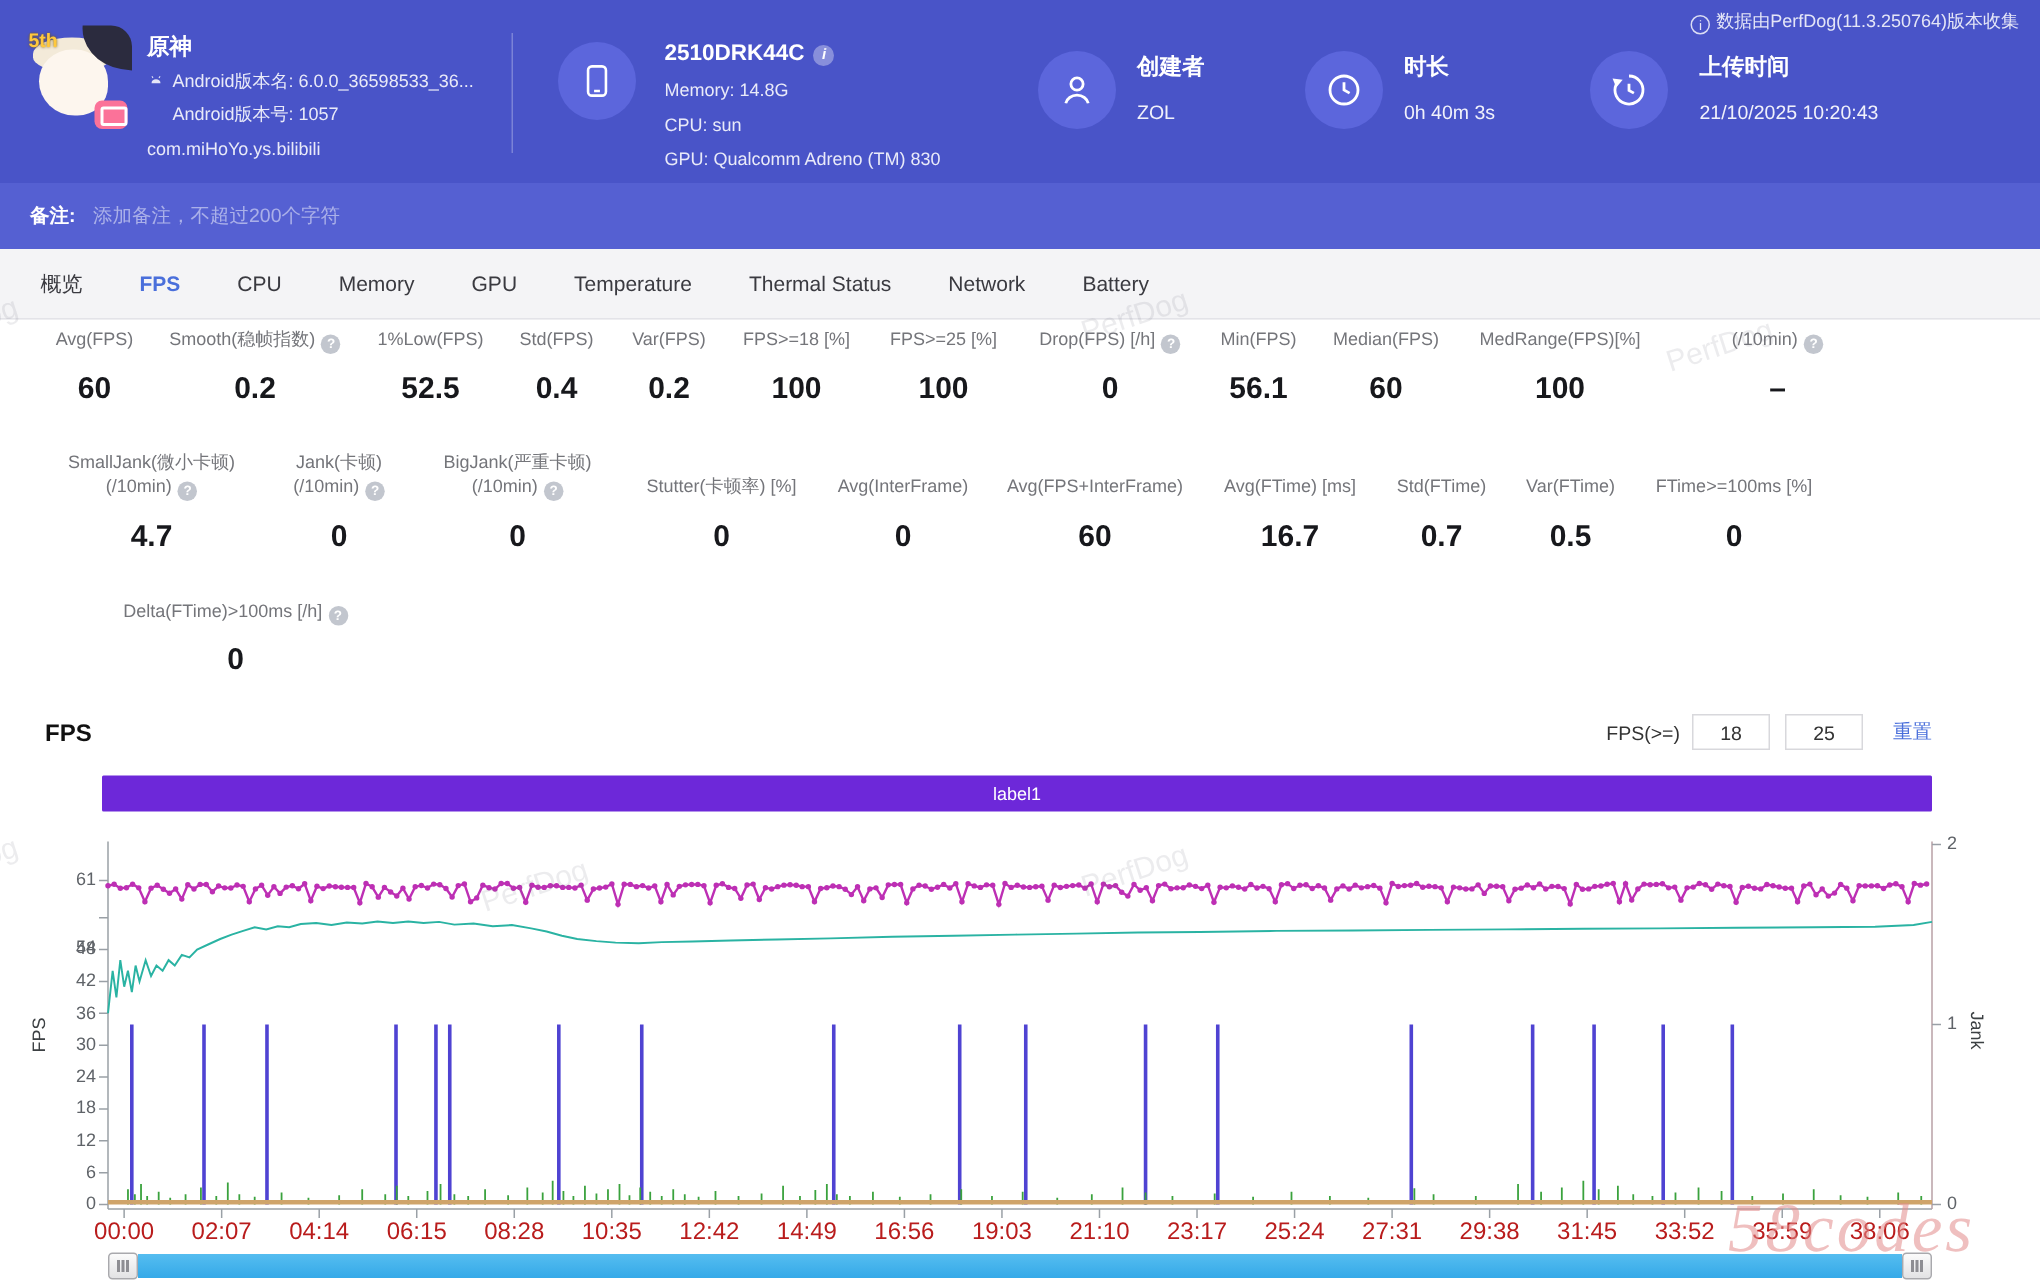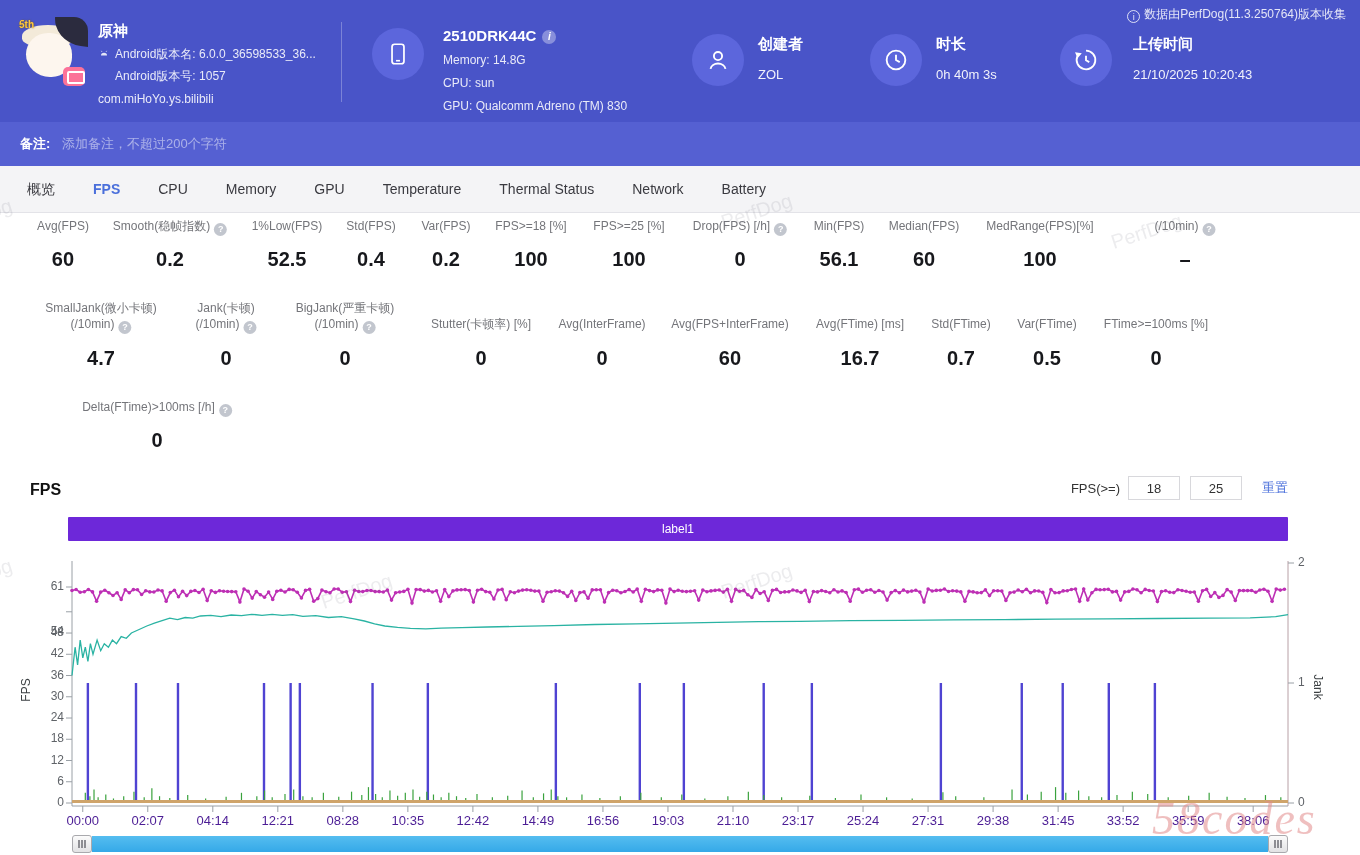--- a/index.html
+++ b/index.html
@@ -8,21 +8,21 @@
 
   
   .header{position:absolute;left:0;top:0;width:1360px;height:122px;background:#4954c8;color:#fff;}
   .collect-note{position:absolute;right:14px;top:6px;font-size:12px;color:rgba(255,255,255,.85);}
   .collect-note .i-ico{display:inline-block;width:13px;height:13px;border:1px solid rgba(255,255,255,.8);border-radius:50%;font-size:9px;line-height:12px;text-align:center;margin-right:4px;vertical-align:-2px;}
   .app-icon{position:absolute;left:16px;top:17px;width:72px;height:72px;border-radius:14px;overflow:hidden;
     background:linear-gradient(135deg,#aedaف5 0%,#bfe3f7 0%,#eef6fb 45%,#f8ecee 100%);}
   .app-icon .hat{position:absolute;right:-8px;top:-10px;width:42px;height:38px;background:#2b2b3e;border-radius:0 0 0 70%;transform:rotate(8deg);}
   .app-icon .face{position:absolute;left:10px;top:16px;width:46px;height:44px;background:#fdf6ee;border-radius:50% 50% 46% 54%;}
   .app-icon .bangs{position:absolute;left:6px;top:8px;width:52px;height:22px;background:#f3ead9;border-radius:50% 50% 40% 40%;}
-  .app-icon .badge5{position:absolute;left:3px;top:2px;font-size:10px;font-weight:bold;color:#ffc83d;text-shadow:0 0 2px #7a5a00;}
+  .app-icon .badge5{position:absolute;left:3px;top:2px;font-size:13px;font-weight:bold;color:#ffc83d;text-shadow:0 0 2px #7a5a00;}
   .app-icon .tv{position:absolute;right:3px;bottom:3px;width:22px;height:19px;background:#fb7299;border-radius:5px;}
   .app-icon .tv:before{content:"";position:absolute;left:4px;top:4px;width:14px;height:9px;border:2px solid #fff;border-radius:2px;}
   .hgroup{position:absolute;}
   .app-name{font-size:15px;font-weight:bold;}
   .hline{font-size:12px;color:rgba(255,255,255,.88);margin-top:5px;}
   .hdiv{position:absolute;left:341px;top:22px;width:1px;height:80px;background:rgba(255,255,255,.28);}
   .hcircle{position:absolute;width:52px;height:52px;border-radius:50%;background:#5c66dc;display:flex;align-items:center;justify-content:center;}
   .hlabel{font-size:15px;font-weight:bold;}
   .hvalue{font-size:13px;color:rgba(255,255,255,.92);margin-top:13px;}
   .dline{font-size:12px;color:rgba(255,255,255,.88);margin-top:9px;}
@@ -48,21 +48,21 @@
   .sec-title{position:absolute;left:30px;top:481px;font-size:16px;font-weight:bold;color:#111;}
   .filter-row{position:absolute;right:72px;top:476px;display:flex;align-items:center;}
   .filter-lbl{font-size:13px;color:#333;margin-right:8px;}
   .fps-input{width:52px;height:24px;border:1px solid #d8d8dc;background:#fff;text-align:center;font-size:13px;color:#333;margin-right:10px;}
   .reset-link{font-size:13px;color:#4a6fdb;cursor:pointer;margin-left:10px;}
   .band{position:absolute;left:68px;top:517px;width:1220px;height:24px;background:#6d28d9;color:#fff;font-size:12px;text-align:center;line-height:24px;border-radius:1px;}
 
   
   .ytick{position:absolute;width:38px;text-align:right;font-size:12px;color:#5f6368;}
   .rtick{position:absolute;width:24px;text-align:left;font-size:12px;color:#5f6368;}
-  .xtick{position:absolute;width:60px;text-align:center;font-size:13px;color:#4c1d95;}
+  .xtick{position:absolute;width:60px;text-align:center;font-size:16px;color:#b91c1c;}
   .axis-label{position:absolute;font-size:12px;color:#3c4043;}
   #chart-svg{position:absolute;left:60px;top:555px;}
 
   
   .scroll-track{position:absolute;left:92px;top:836px;width:1176px;height:16px;background:linear-gradient(#55bdf0,#35a9e8);}
   .scroll-handle{position:absolute;top:835px;width:20px;height:18px;background:linear-gradient(#fbfbfb,#e2e2e4);border:1px solid #a9a9ad;border-radius:3px;cursor:ew-resize;}
   .scroll-handle:before{content:"";position:absolute;left:5px;top:4px;width:2px;height:8px;background:#8e8e93;box-shadow:3px 0 0 #8e8e93,6px 0 0 #8e8e93;}
 
   
   .wm{position:absolute;font-size:20px;color:rgba(110,110,125,.13);transform:rotate(-18deg);pointer-events:none;}
@@ -774,21 +774,21 @@
       <div class="ytick" style="left: 26px; top: 731.262px;">18</div>
       <div class="ytick" style="left: 26px; top: 752.508px;">12</div>
       <div class="ytick" style="left: 26px; top: 773.754px;">6</div>
       <div class="ytick" style="left: 26px; top: 795px;">0</div>
       <div class="rtick" style="left: 1298px; top: 555px;">2</div>
       <div class="rtick" style="left: 1298px; top: 675px;">1</div>
       <div class="rtick" style="left: 1298px; top: 795px;">0</div>
       <div class="xtick" style="left: 52.752px; top: 813px;">00:00</div>
       <div class="xtick" style="left: 117.776px; top: 813px;">02:07</div>
       <div class="xtick" style="left: 182.8px; top: 813px;">04:14</div>
-      <div class="xtick" style="left: 247.824px; top: 813px;">12:21</div>
+      <div class="xtick" style="left: 247.824px; top: 813px;">06:15</div>
       <div class="xtick" style="left: 312.848px; top: 813px;">08:28</div>
       <div class="xtick" style="left: 377.872px; top: 813px;">10:35</div>
       <div class="xtick" style="left: 442.896px; top: 813px;">12:42</div>
       <div class="xtick" style="left: 507.92px; top: 813px;">14:49</div>
       <div class="xtick" style="left: 572.944px; top: 813px;">16:56</div>
       <div class="xtick" style="left: 637.968px; top: 813px;">19:03</div>
       <div class="xtick" style="left: 702.992px; top: 813px;">21:10</div>
       <div class="xtick" style="left: 768.016px; top: 813px;">23:17</div>
       <div class="xtick" style="left: 833.04px; top: 813px;">25:24</div>
       <div class="xtick" style="left: 898.064px; top: 813px;">27:31</div>

